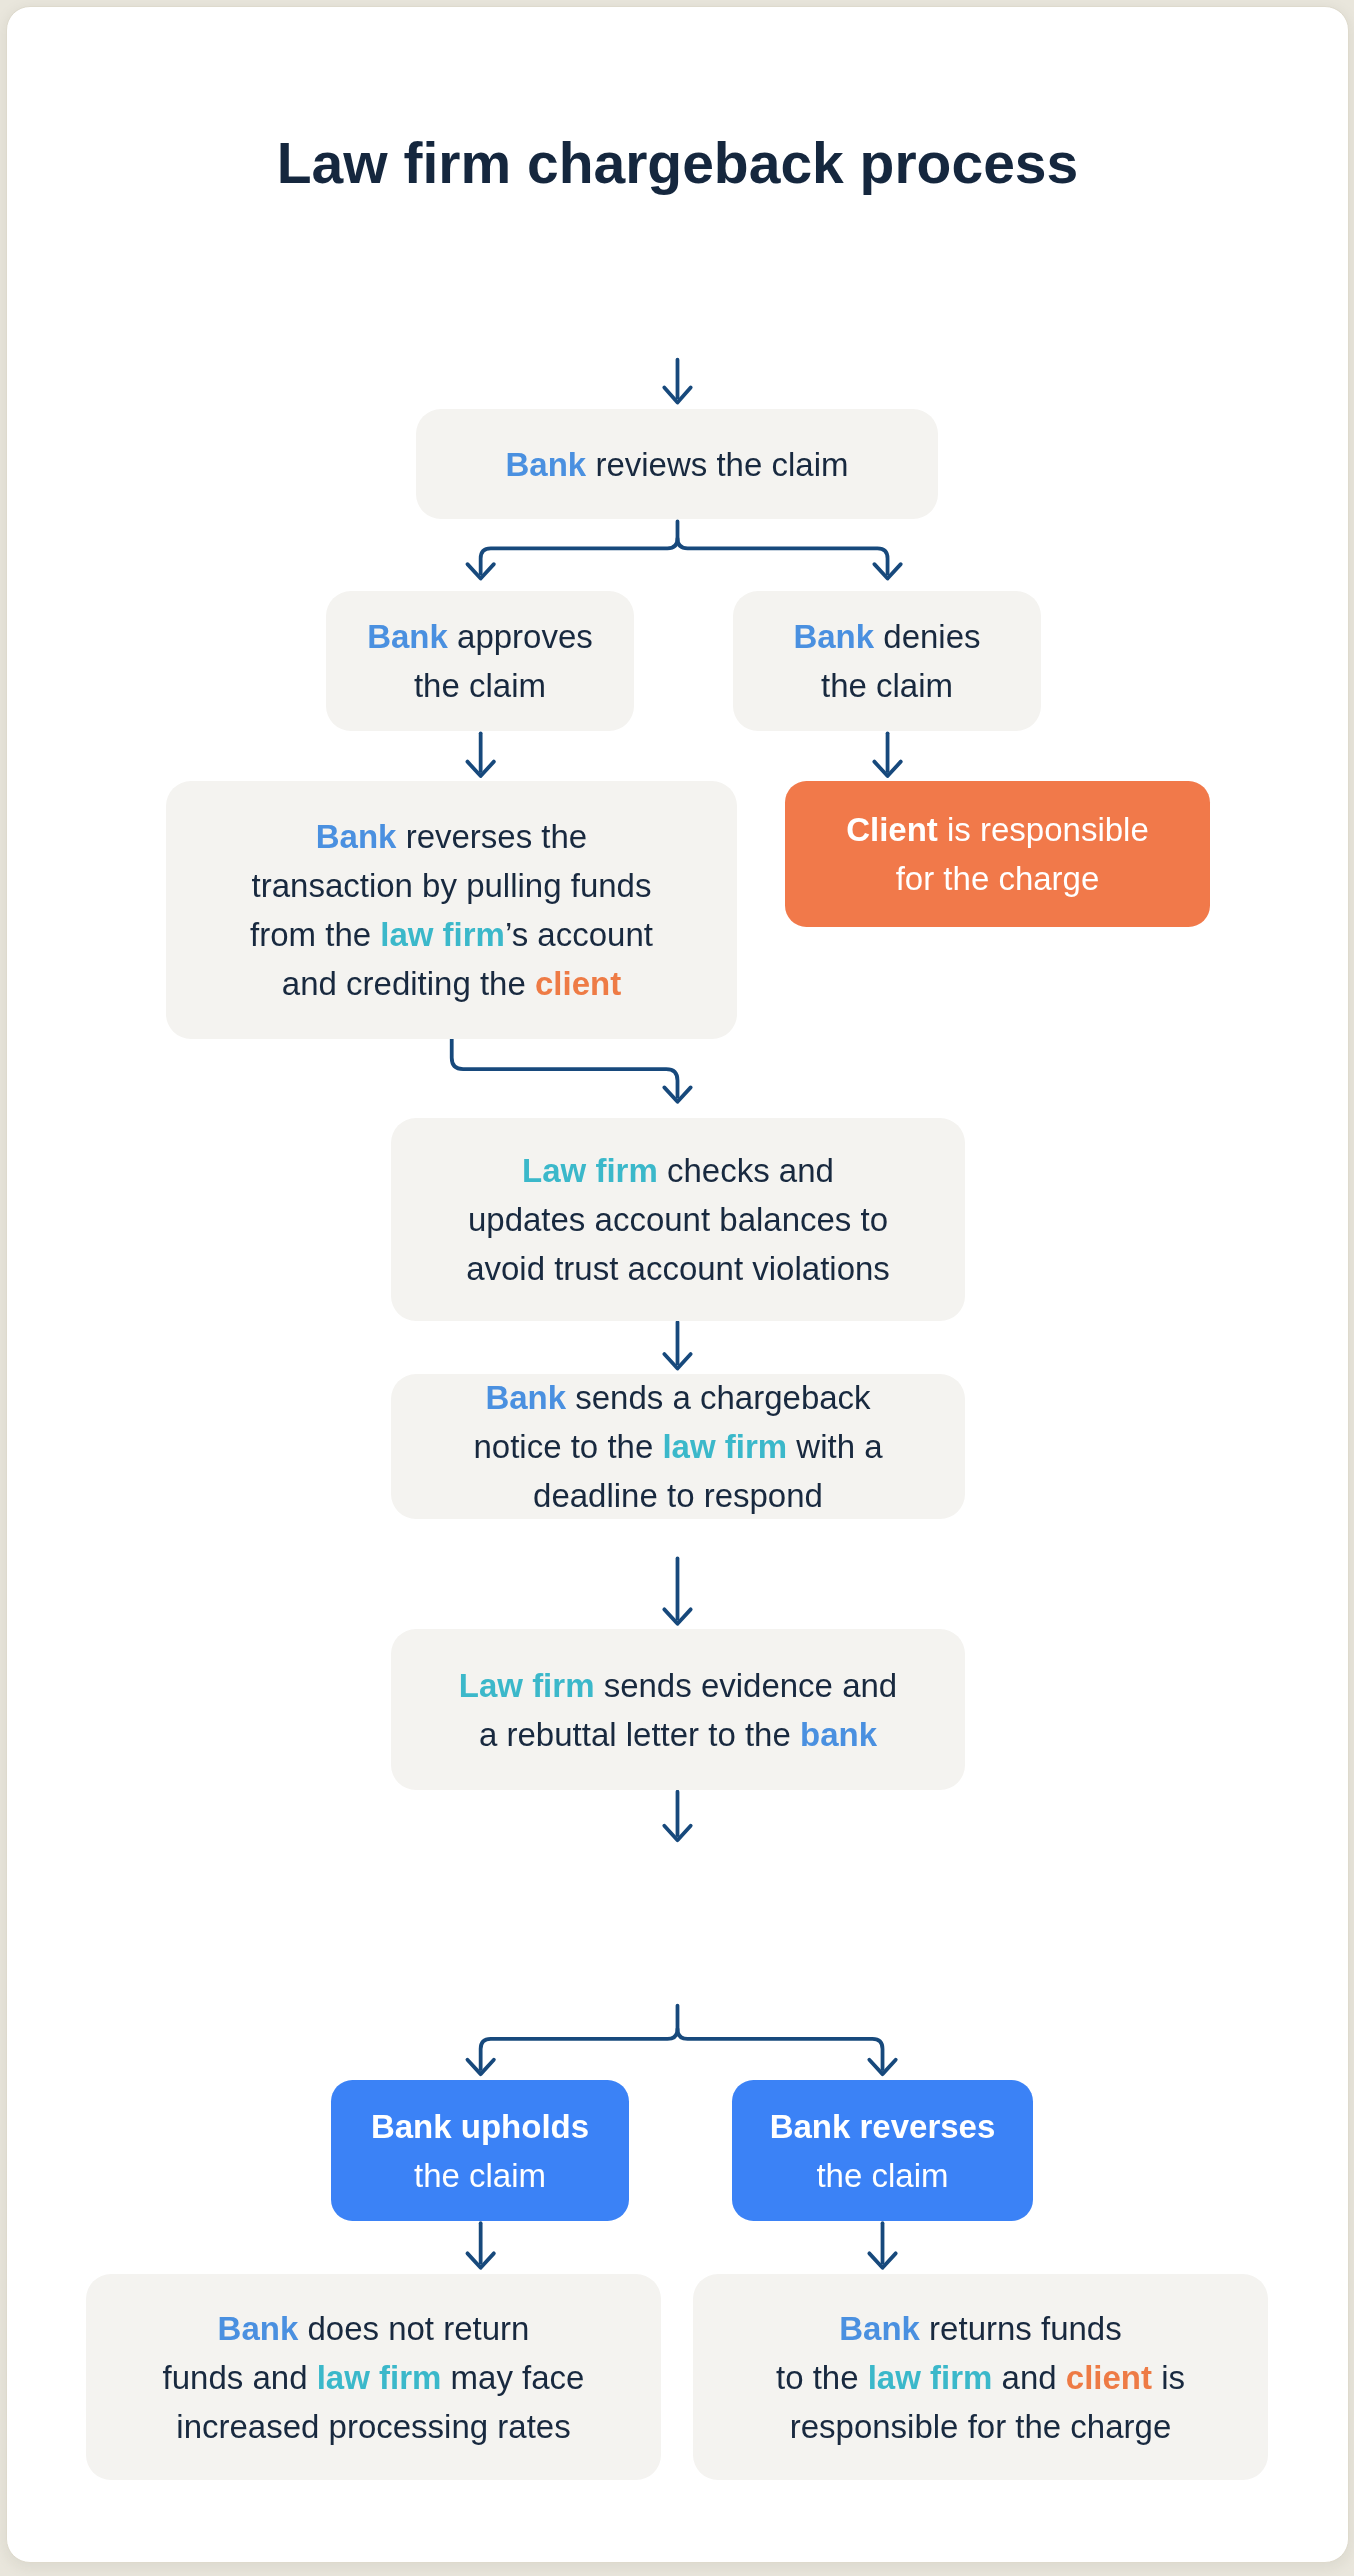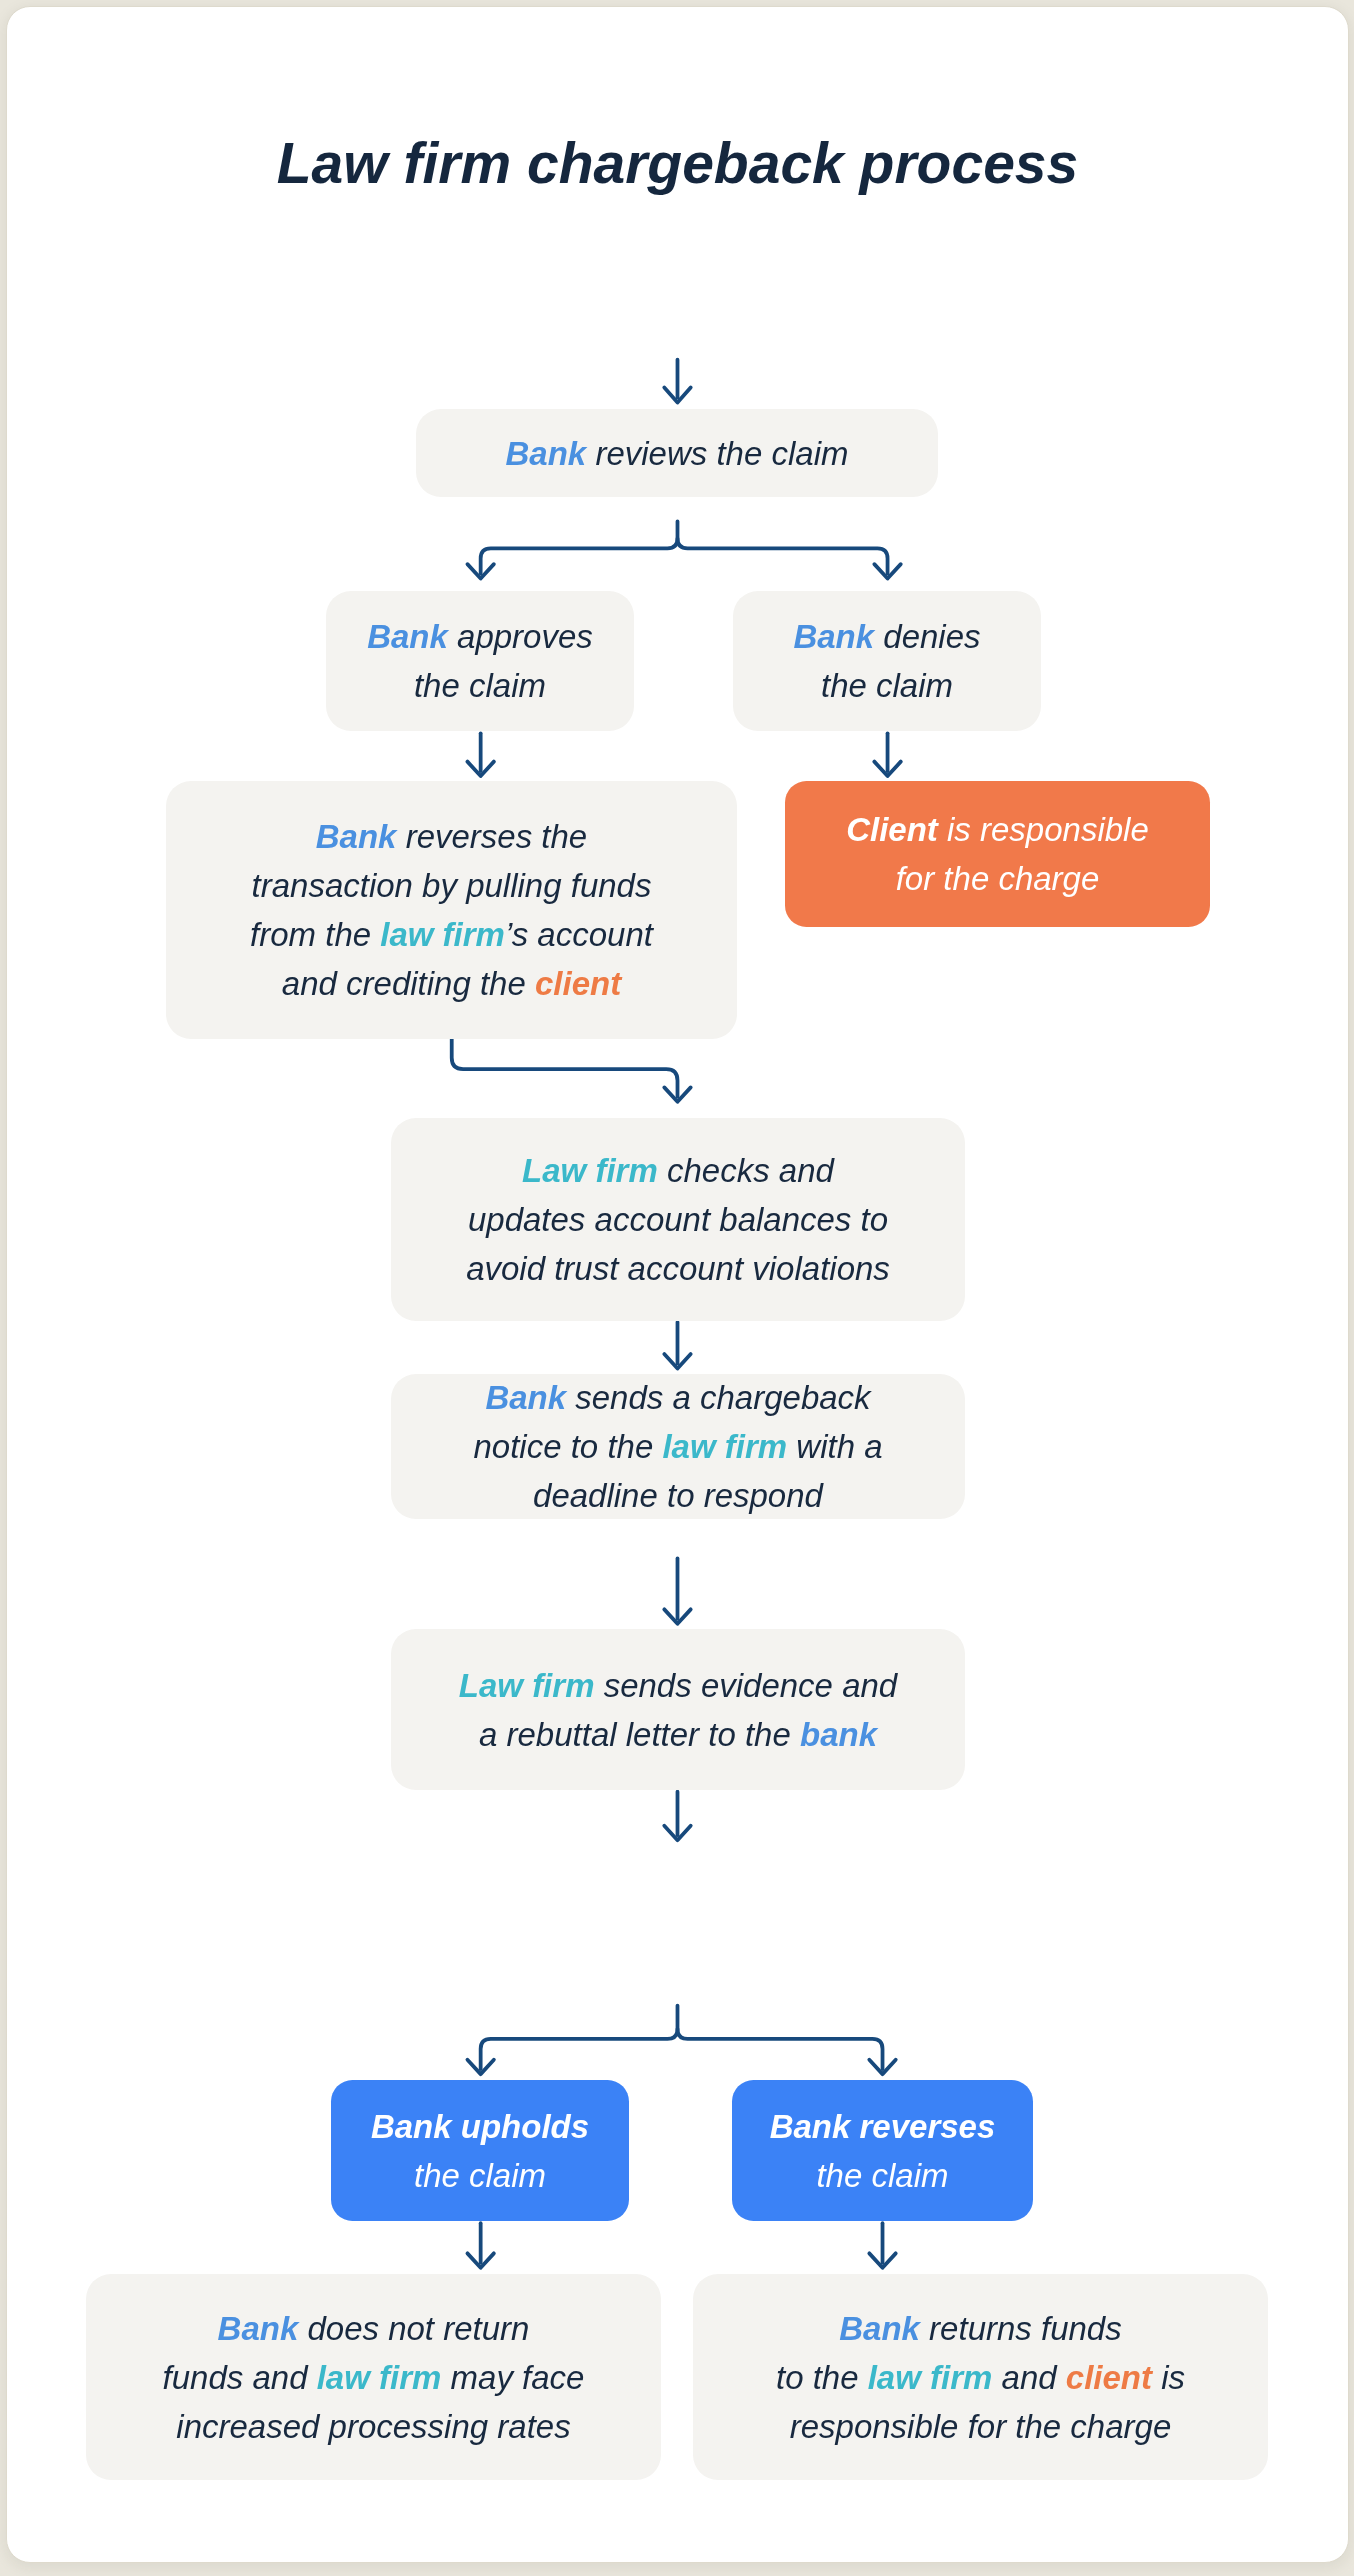--- a/index.html
+++ b/index.html
@@ -3,21 +3,21 @@
 <meta charset="utf-8">
 <style>
   html,body{margin:0;padding:0;}
   body{
     width:1355px;height:2576px;
     background:#e9e6dc;
     font-family:"Liberation Sans", sans-serif;
     position:relative;
     overflow:hidden;
   }
-  #stage{position:absolute;left:0;top:0;width:1355px;height:2576px;font-style:italic;}
+  #stage{position:absolute;left:0;top:0;width:1355px;height:2576px;}
   .card{
     position:absolute;left:6.3px;top:6.3px;width:1341px;height:2555px;
     background:#ffffff;border:1.3px solid #dedacd;border-radius:24px;
     box-shadow:0 3.8px 15px rgba(40,40,30,0.08);
   }
   .title{
     position:absolute;left:0;top:92px;width:1355px;
     text-align:center;
     font-size:57px;font-weight:700;letter-spacing:0px;
     color:#15273e;
@@ -32,21 +32,21 @@
   }
   .grey{background:#f4f3f0;}
   .orange-box{background:#f1794a;color:#ffffff;border-radius:21.4px;}
   .blue-box{background:#3b82f6;color:#ffffff;border-radius:21.4px;}
   .c-blue{color:#4a90e0;font-weight:700;}
   .c-teal{color:#3bb8ca;font-weight:700;}
   .c-orange{color:#ee7b45;font-weight:700;}
   .c-wb{color:#ffffff;font-weight:700;}
   
   #n1 {left:416px; top:252px; width:522px; height:104px;}
-  #n2 {left:416px; top:409px; width:522px; height:88px;}
+  #n2 {left:416px; top:409px; width:522px; height:110px;}
   #n3 {left:326px; top:591px; width:308px; height:140px;}
   #n4 {left:733px;top:591px; width:308px; height:140px;}
   #n5 {left:166px; top:781px;width:571px; height:258px;}
   #n6 {left:785px;top:781px;width:425px; height:146px;}
   #n7 {left:391px; top:1118px;width:574px; height:203px;}
   #n8 {left:391px; top:1374px;width:574px; height:145px;}
   #n9 {left:391px; top:1629px;width:574px; height:161px;}
   #n10{left:391px; top:1845px;width:574px; height:158px;}
   #n11{left:331px; top:2080px;width:298px; height:141px;}
   #n12{left:732px;top:2080px;width:301px; height:141px;}

